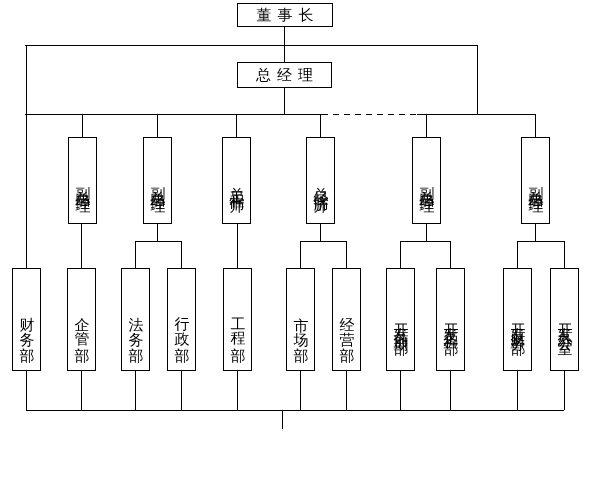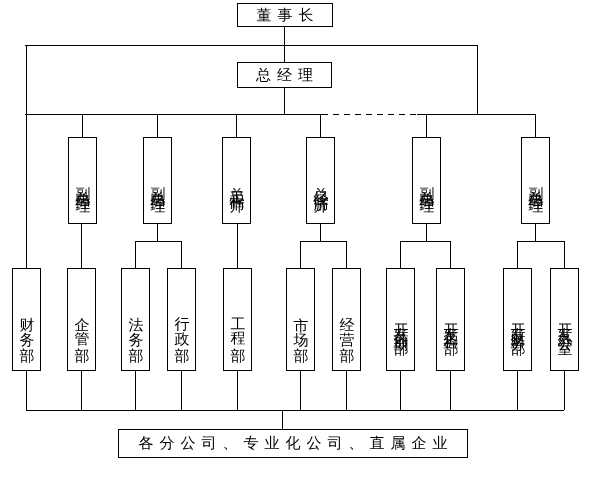--- a/index.html
+++ b/index.html
@@ -152,15 +152,14 @@
   <div class="box vbox3 v5" style="left:436px;top:268px">
     <span class="vt">开发工程部</span>
   </div>
   <div class="box vbox3 v5" style="left:503px;top:268px">
     <span class="vt">开发财务部</span>
   </div>
   <div class="box vbox3 v5" style="left:550px;top:268px">
     <span class="vt">开发办公室</span>
   </div>
 
-  <div class="box hbox" style="left:118px;top:429px;width:350px;height:29px">各分公司、专业化公司、直属企业</div>
 
 </div>
 
 </body></html>

